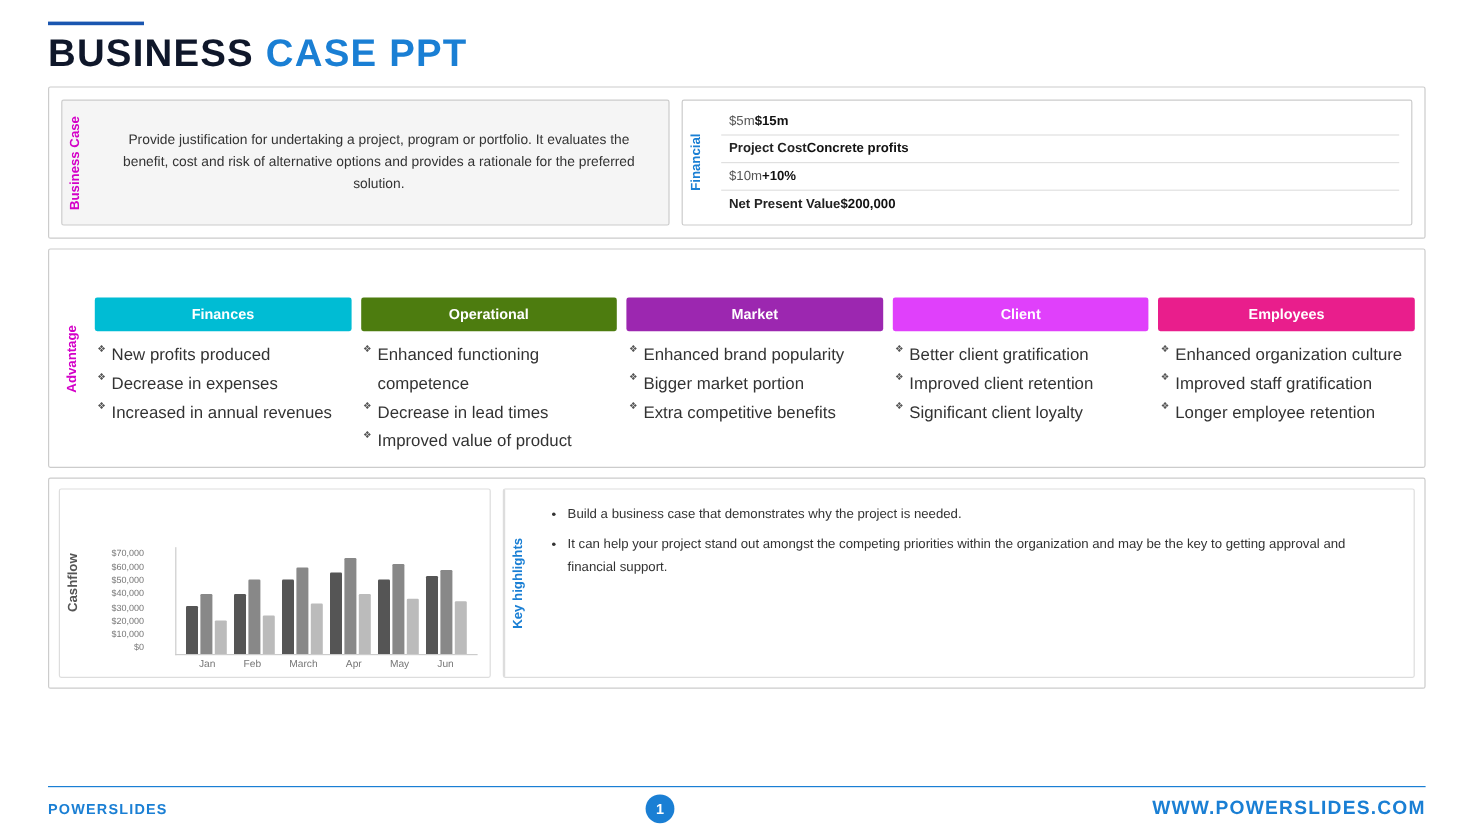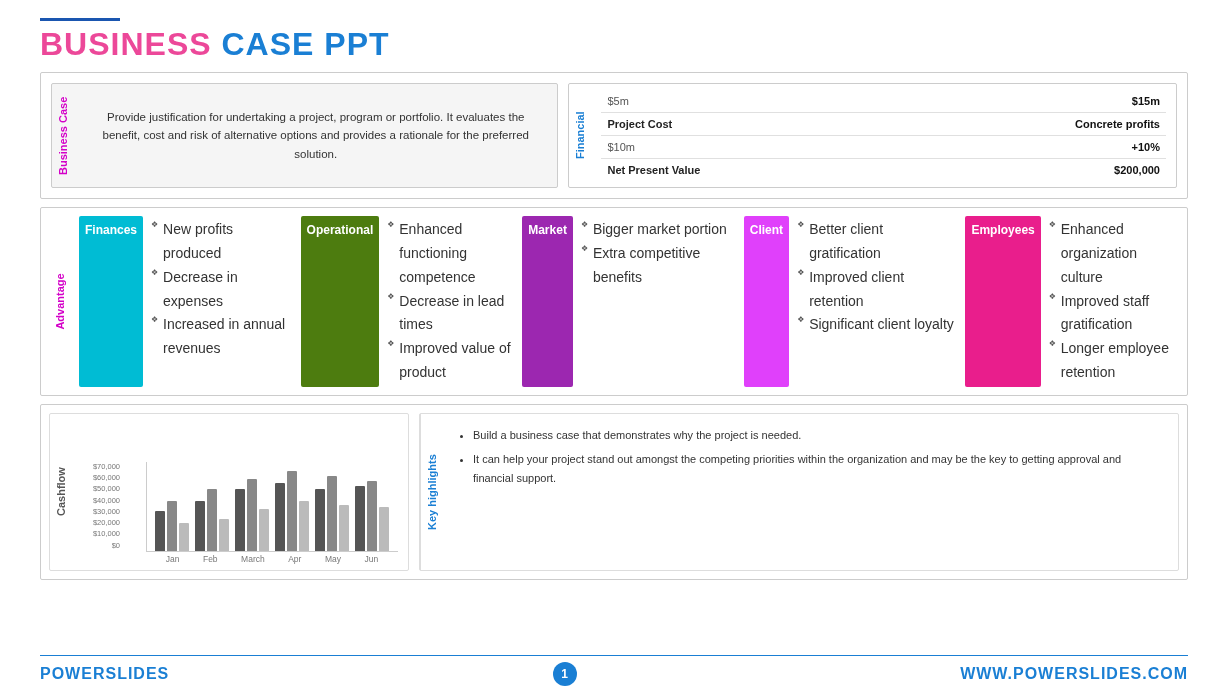--- a/index.html
+++ b/index.html
@@ -32,21 +32,21 @@
       margin-bottom: 6px;
     }
     .header-title {
       font-size: 32px;
       font-weight: 900;
       color: #1a1a2e;
       letter-spacing: 1px;
       line-height: 1.1;
     }
     .header-title span {
-      color: #ec4899;
+      color: #0f172a;
     }
 
     
     .main-content {
       flex: 1;
       display: flex;
       flex-direction: column;
       gap: 8px;
     }
 
@@ -100,25 +100,24 @@
       border-radius: 2px;
       display: flex;
       align-items: stretch;
     }
     .financial-content {
       flex: 1;
       padding: 6px 10px;
     }
     .financial-row {
       display: flex;
-      justify-content: space-between;
+      justify-content: flex-start;
       padding: 5px 6px;
       border-bottom: 1px solid #e0e0e0;
       font-size: 11px;
-      gap: 39px;
     }
     .financial-row:last-child { border-bottom: none; }
     .financial-row .label { color: #555; }
     .financial-row .value { color: #111; font-weight: 700; }
     .financial-row.header-row .label { font-weight: 700; color: #222; font-size: 11px; }
 
     
     .advantage-section {
       border: 1.5px solid #ccc;
       border-radius: 2px;
@@ -129,22 +128,23 @@
 
     .advantage-columns {
       flex: 1;
       display: flex;
       gap: 8px;
     }
 
     .advantage-col {
       flex: 1;
       display: flex;
-      flex-direction: row;
+      flex-direction: column;
       gap: 6px;
+      margin-top: 32px;
     }
 
     .advantage-col-header {
       padding: 7px 6px;
       text-align: center;
       font-weight: 700;
       font-size: 12px;
       color: #fff;
       border-radius: 2px;
     }
@@ -261,21 +261,21 @@
     
     .footer {
       display: flex;
       align-items: center;
       justify-content: space-between;
       padding: 6px 0 4px;
       border-top: 1.5px solid #1a7fd4;
       margin-top: 4px;
     }
     .footer-brand {
-      font-size: 16px;
+      font-size: 12px;
       font-weight: 700;
       color: #1a1a2e;
       letter-spacing: 1px;
       text-align: center;
     }
     .footer-brand span { color: #1a7fd4; }
     .footer-page {
       background: #1a7fd4;
       color: #fff;
       border-radius: 50%;
@@ -356,20 +356,21 @@
           <ul class="advantage-col-body">
             <li>Enhanced functioning competence</li>
             <li>Decrease in lead times</li>
             <li>Improved value of product</li>
           </ul>
         </div>
 
         <div class="advantage-col">
           <div class="advantage-col-header col-market">Market</div>
           <ul class="advantage-col-body">
+            <li>Enhanced brand popularity</li>
             <li>Bigger market portion</li>
             <li>Extra competitive benefits</li>
           </ul>
         </div>
 
         <div class="advantage-col">
           <div class="advantage-col-header col-client">Client</div>
           <ul class="advantage-col-body">
             <li>Better client gratification</li>
             <li>Improved client retention</li>

